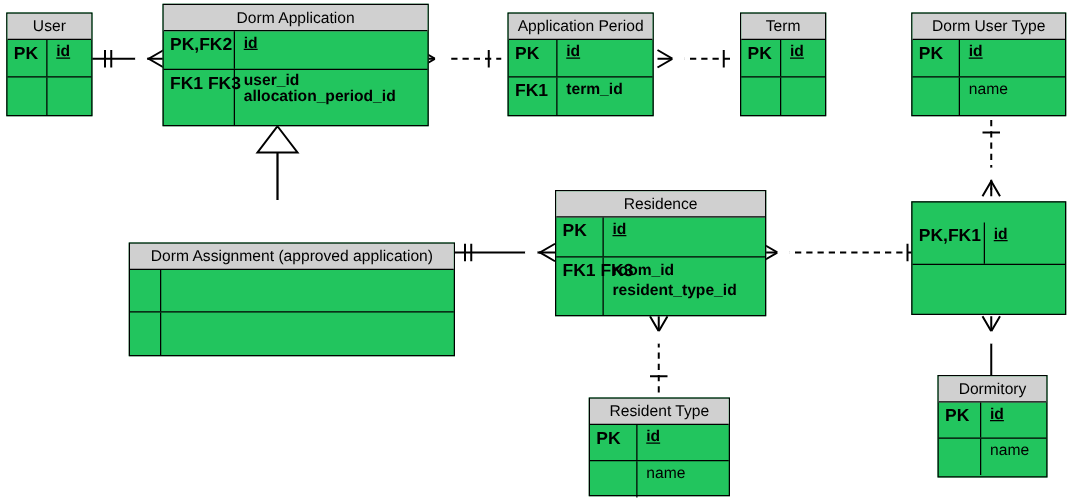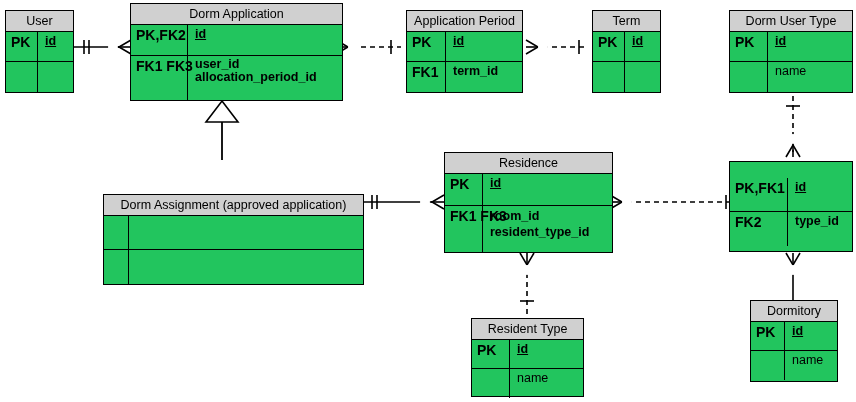--- a/index.html
+++ b/index.html
@@ -192,24 +192,20 @@
       <div class="eval bold" style="line-height:16px;">room_id
 resident_type_id</div>
     </div>
   </div>
 
   <div class="entity" style="left:729px;top:161px;width:124px;height:91px;">
     <div class="erow" style="height:34px;margin-top:16px;">
       <div class="ekey" style="width:58px;">PK,FK1</div>
       <div class="eval pk">id</div>
     </div>
-    <div class="erow last" style="height:34px;">
-      <div class="ekey" style="width:58px;">FK2</div>
-      <div class="eval bold">type_id</div>
-    </div>
   </div>
 
   <div class="entity" style="left:471px;top:318px;width:113px;height:79px;">
     <div class="ehead">Resident Type</div>
     <div class="erow" style="height:29px;">
       <div class="ekey" style="width:38px;">PK</div>
       <div class="eval pk">id</div>
     </div>
     <div class="erow last" style="height:29px;">
       <div class="ekey" style="width:38px;"></div>

